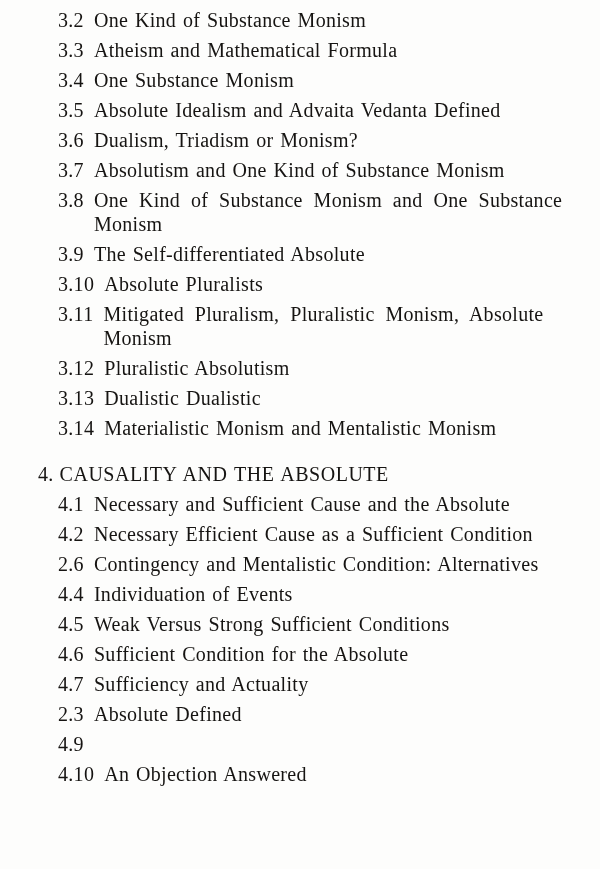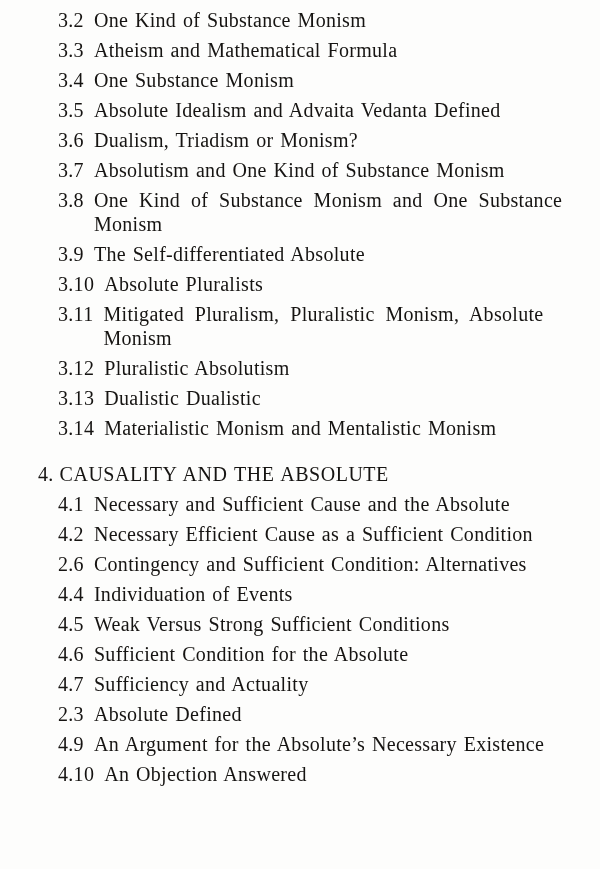--- a/index.html
+++ b/index.html
@@ -131,21 +131,21 @@
           <span class="title">Necessary and Sufficient Cause and the Absolute</span>
         </li>
 
         <li class="item">
           <span class="num">4.2</span>
           <span class="title">Necessary Efficient Cause as a Sufficient Condition</span>
         </li>
 
         <li class="item">
           <span class="num">2.6</span>
-          <span class="title">Contingency and Sufficient Condition: Alternatives</span>
+          <span class="title">Contingency and Mentalistic Condition: Alternatives</span>
         </li>
 
         <li class="item">
           <span class="num">4.4</span>
           <span class="title">Individuation of Events</span>
         </li>
 
         <li class="item">
           <span class="num">4.5</span>
           <span class="title">Weak Versus Strong Sufficient Conditions</span>
@@ -161,21 +161,20 @@
           <span class="title">Sufficiency and Actuality</span>
         </li>
 
         <li class="item">
           <span class="num">2.3</span>
           <span class="title">Absolute Defined</span>
         </li>
 
         <li class="item">
           <span class="num">4.9</span>
-          <span class="title">An Argument for the Absolute’s Necessary Existence</span>
         </li>
 
         <li class="item">
           <span class="num">4.10</span>
           <span class="title">An Objection Answered</span>
         </li>
       </ol>
   </div>
 
 </div>

